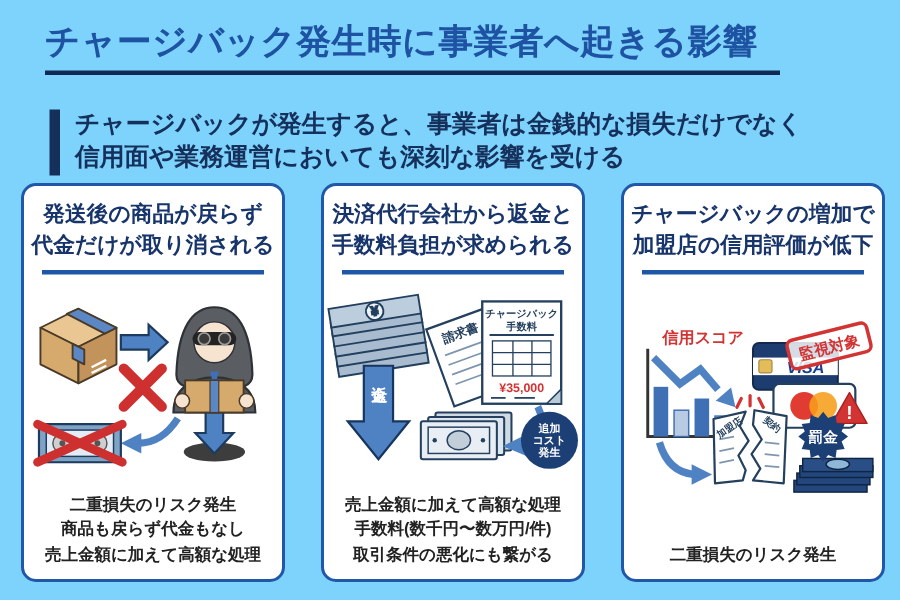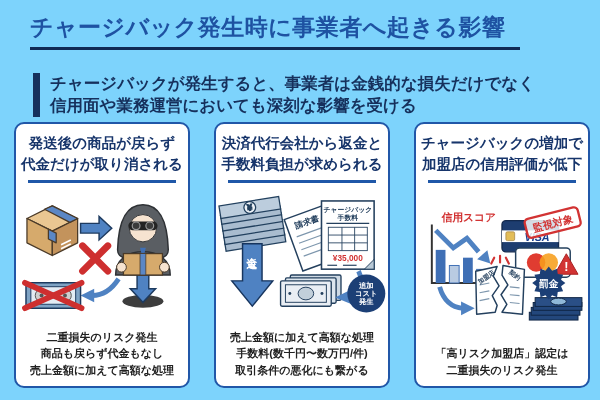--- a/index.html
+++ b/index.html
@@ -232,19 +232,18 @@
             <rect x="120" y="93" width="48" height="9" fill="#2a4f86"></rect>
             <ellipse cx="144" cy="97" rx="8" ry="3.5" fill="#8fb8d8"></ellipse>
           </g>
           <g transform="translate(0,-4)">
             <polygon points="151,82 146.6,85.4 148.7,90.5 143.2,91.2 142.5,96.7 137.4,94.6 134,99 130.6,94.6 125.5,96.7 124.8,91.2 119.3,90.5 121.4,85.4 117,82 121.4,78.6 119.3,73.5 124.8,72.8 125.5,67.3 130.6,69.4 134,65 137.4,69.4 142.5,67.3 143.2,72.8 148.7,73.5 146.6,78.6" fill="#1c3f76"></polygon>
             <text x="134" y="86" font-size="10" font-weight="bold" fill="#ffffff" text-anchor="middle">罰金</text>
           </g>
         </svg>
       </div>
       <p class="card-body">
-        <span>「高リスク加盟店」認定は</span>
         <span>二重損失のリスク発生</span>
       </p>
     </section>
 
   </div>
 </div>
 
 </body></html>

